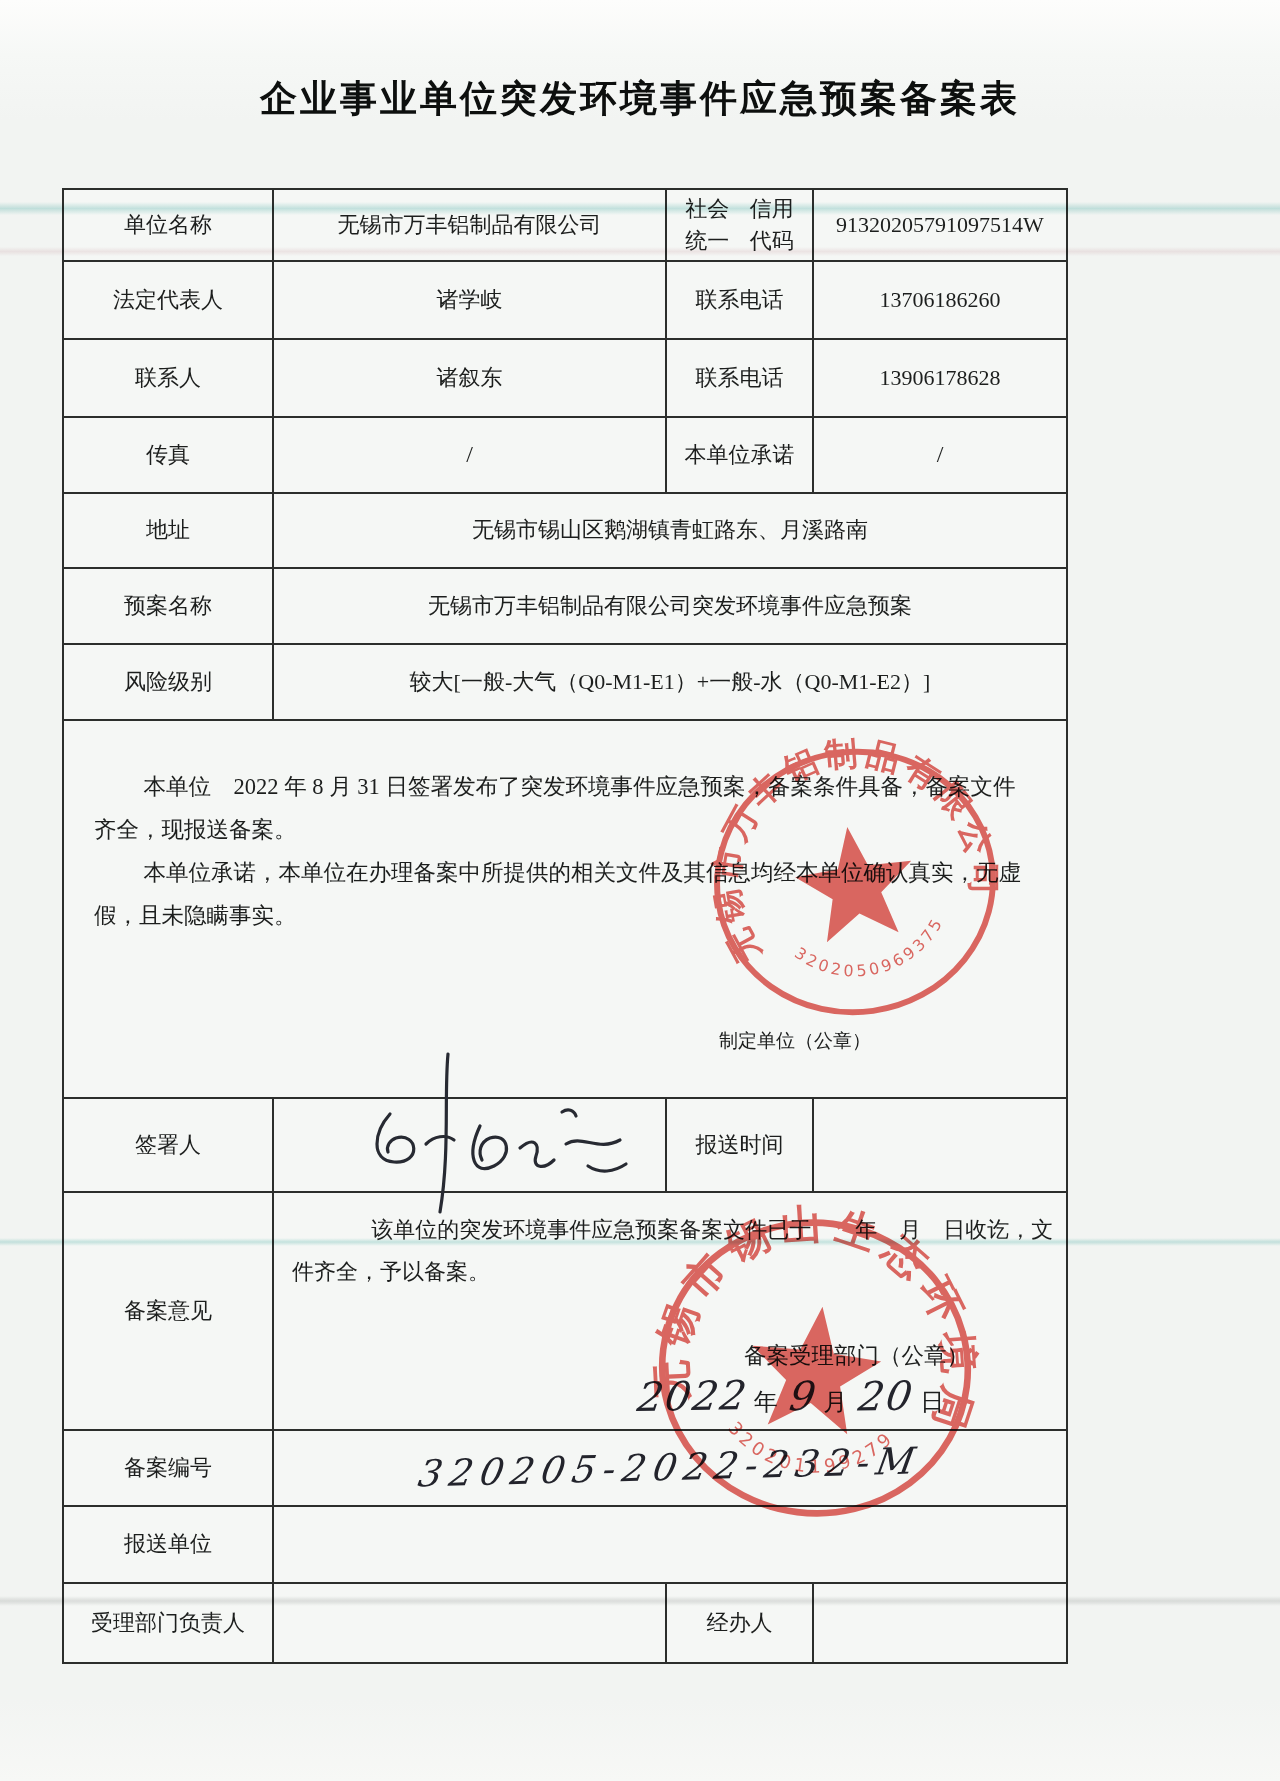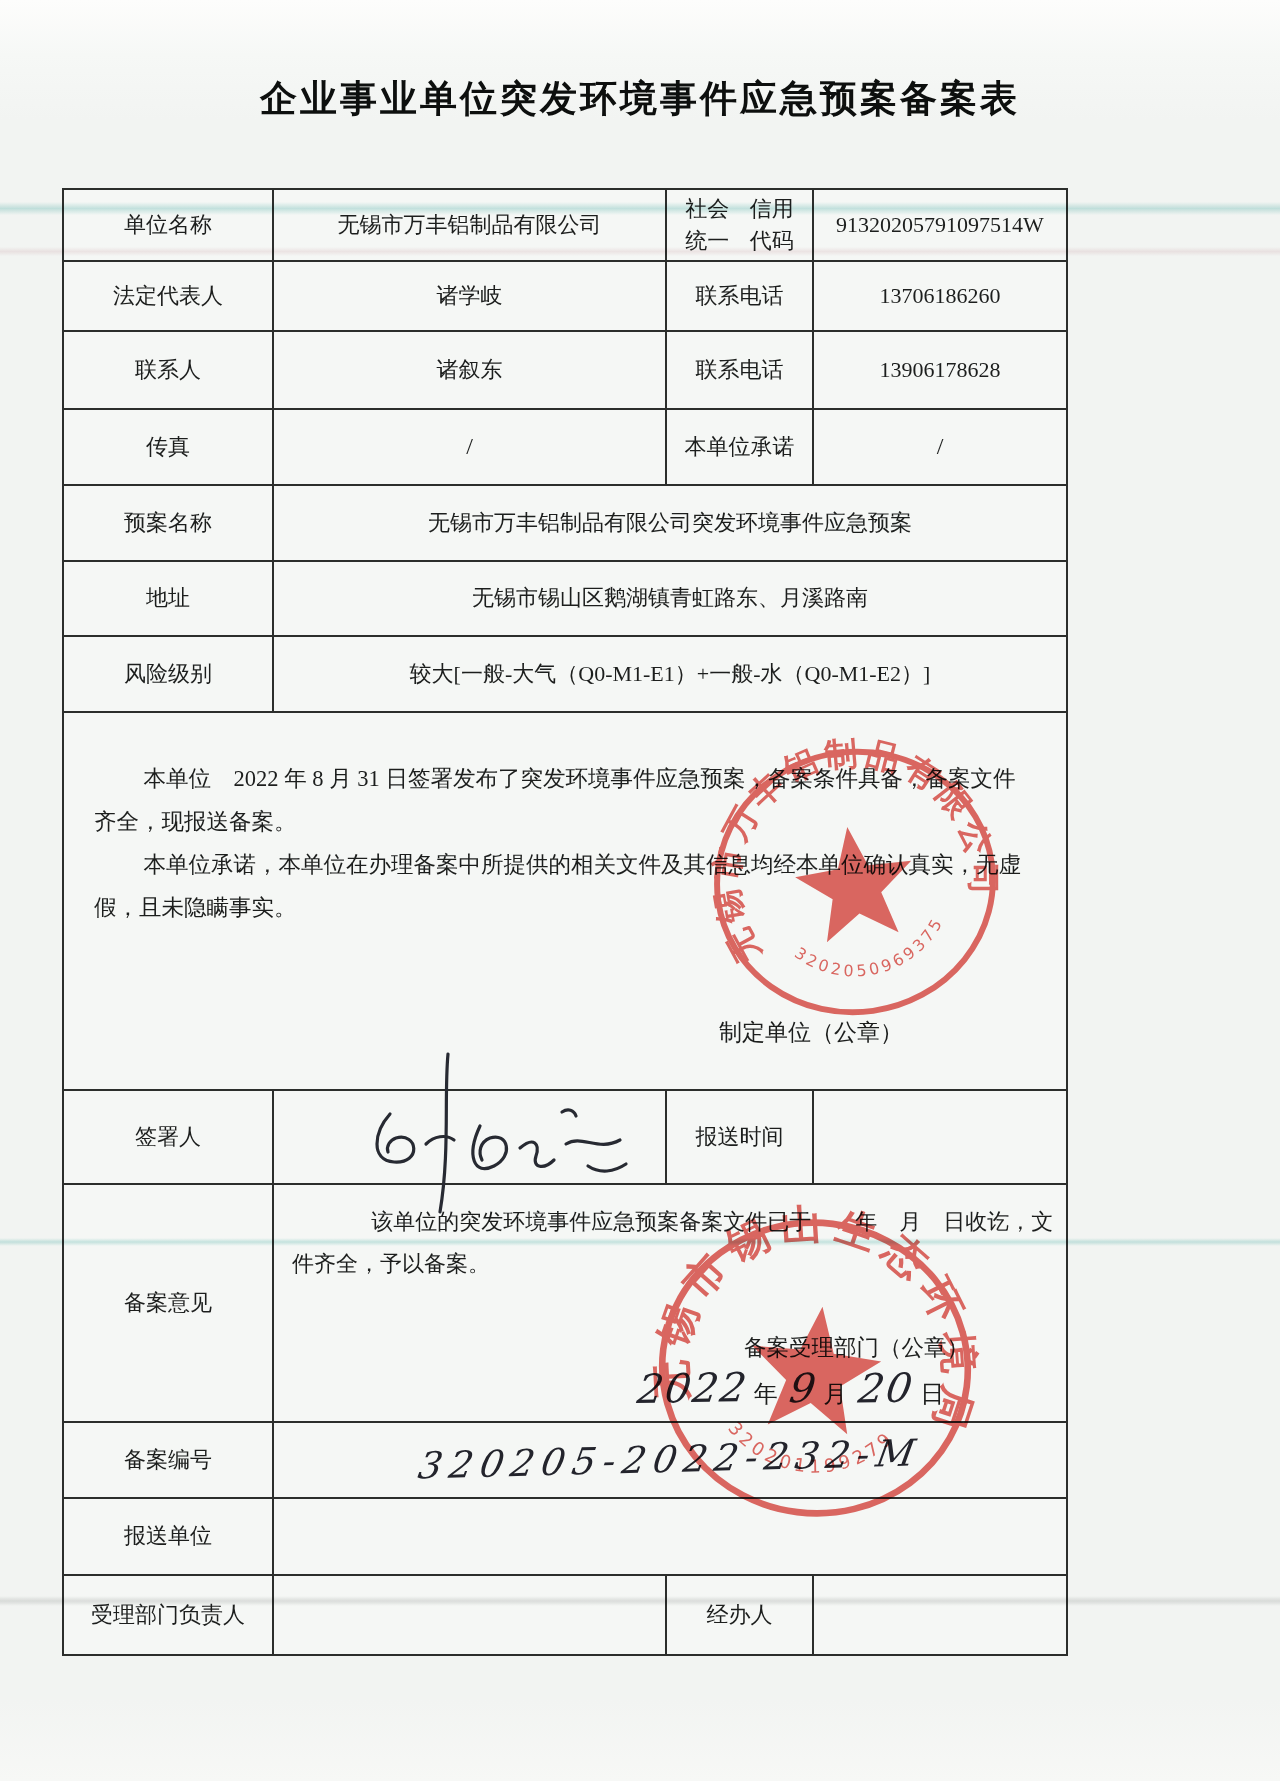--- a/index.html
+++ b/index.html
@@ -35,21 +35,21 @@
   .c2{width:393px;}
   .c3{width:147px;}
   .c4{flex:1;}
   .cspan{flex:1;}
   .two-line{flex-direction:row;line-height:1.45;}
   .block-cell{
     display:block;text-align:left;position:relative;
     padding:44px 30px 12px 30px;font-size:22.5px;line-height:43px;
   }
   .block-cell p{margin:0;text-indent:2.2em;}
-  .caption-right{position:absolute;left:655px;top:298px;font-size:23px;}
+  .caption-right{position:absolute;left:655px;top:298px;font-size:19px;}
   .opinion-cell{
     display:block;text-align:left;position:relative;
     padding:16px 10px 10px 18px;font-size:22px;line-height:42px;
   }
   .opinion-cell p{margin:0;text-indent:3.6em;}
   .accept-caption{position:absolute;left:470px;top:142px;font-size:22.5px;}
   .date-line{position:absolute;left:358px;top:182px;font-size:24px;white-space:nowrap;}
   .hand{
     font-family:"DejaVu Serif",serif;font-style:italic;color:#23242c;
     display:inline-block;transform:skewX(-9deg) rotate(-1deg);
@@ -82,49 +82,49 @@
     <div class="trow" style="height:72px">
       <div class="cell c1">单位名称</div>
       <div class="cell c2">无锡市万丰铝制品有限公司</div>
       <div class="cell c3 two-line">
         <span>社会统一</span>
         <span>信用代码</span>
       </div>
       <div class="cell c4">91320205791097514W</div>
     </div>
 
-    <div class="trow" style="height:70px">
+    <div class="trow" style="height:78px">
       <div class="cell c1">法定代表人</div>
       <div class="cell c2">诸学岐</div>
       <div class="cell c3">联系电话</div>
       <div class="cell c4">13706186260</div>
     </div>
 
     <div class="trow" style="height:78px">
       <div class="cell c1">联系人</div>
       <div class="cell c2">诸叙东</div>
       <div class="cell c3">联系电话</div>
       <div class="cell c4">13906178628</div>
     </div>
 
     <div class="trow" style="height:76px">
       <div class="cell c1">传真</div>
       <div class="cell c2 slash">/</div>
       <div class="cell c3">本单位承诺</div>
       <div class="cell c4 slash">/</div>
     </div>
 
-    <div class="trow" style="height:76px">
-      <div class="cell c1">预案名称</div>
-      <div class="cell cspan">无锡市万丰铝制品有限公司突发环境事件应急预案</div>
-    </div>
-
     <div class="trow" style="height:75px">
       <div class="cell c1">地址</div>
       <div class="cell cspan">无锡市锡山区鹅湖镇青虹路东、月溪路南</div>
+    </div>
+
+    <div class="trow" style="height:76px">
+      <div class="cell c1">预案名称</div>
+      <div class="cell cspan">无锡市万丰铝制品有限公司突发环境事件应急预案</div>
     </div>
 
     <div class="trow" style="height:76px">
       <div class="cell c1">风险级别</div>
       <div class="cell cspan">较大[一般-大气（Q0-M1-E1）+一般-水（Q0-M1-E2）]</div>
     </div>
 
     <div class="trow" style="height:378px">
       <div class="cell cspan block-cell">
         <p>本单位　2022 年 8 月 31 日签署发布了突发环境事件应急预案，备案条件具备，备案文件齐全，现报送备案。</p>

